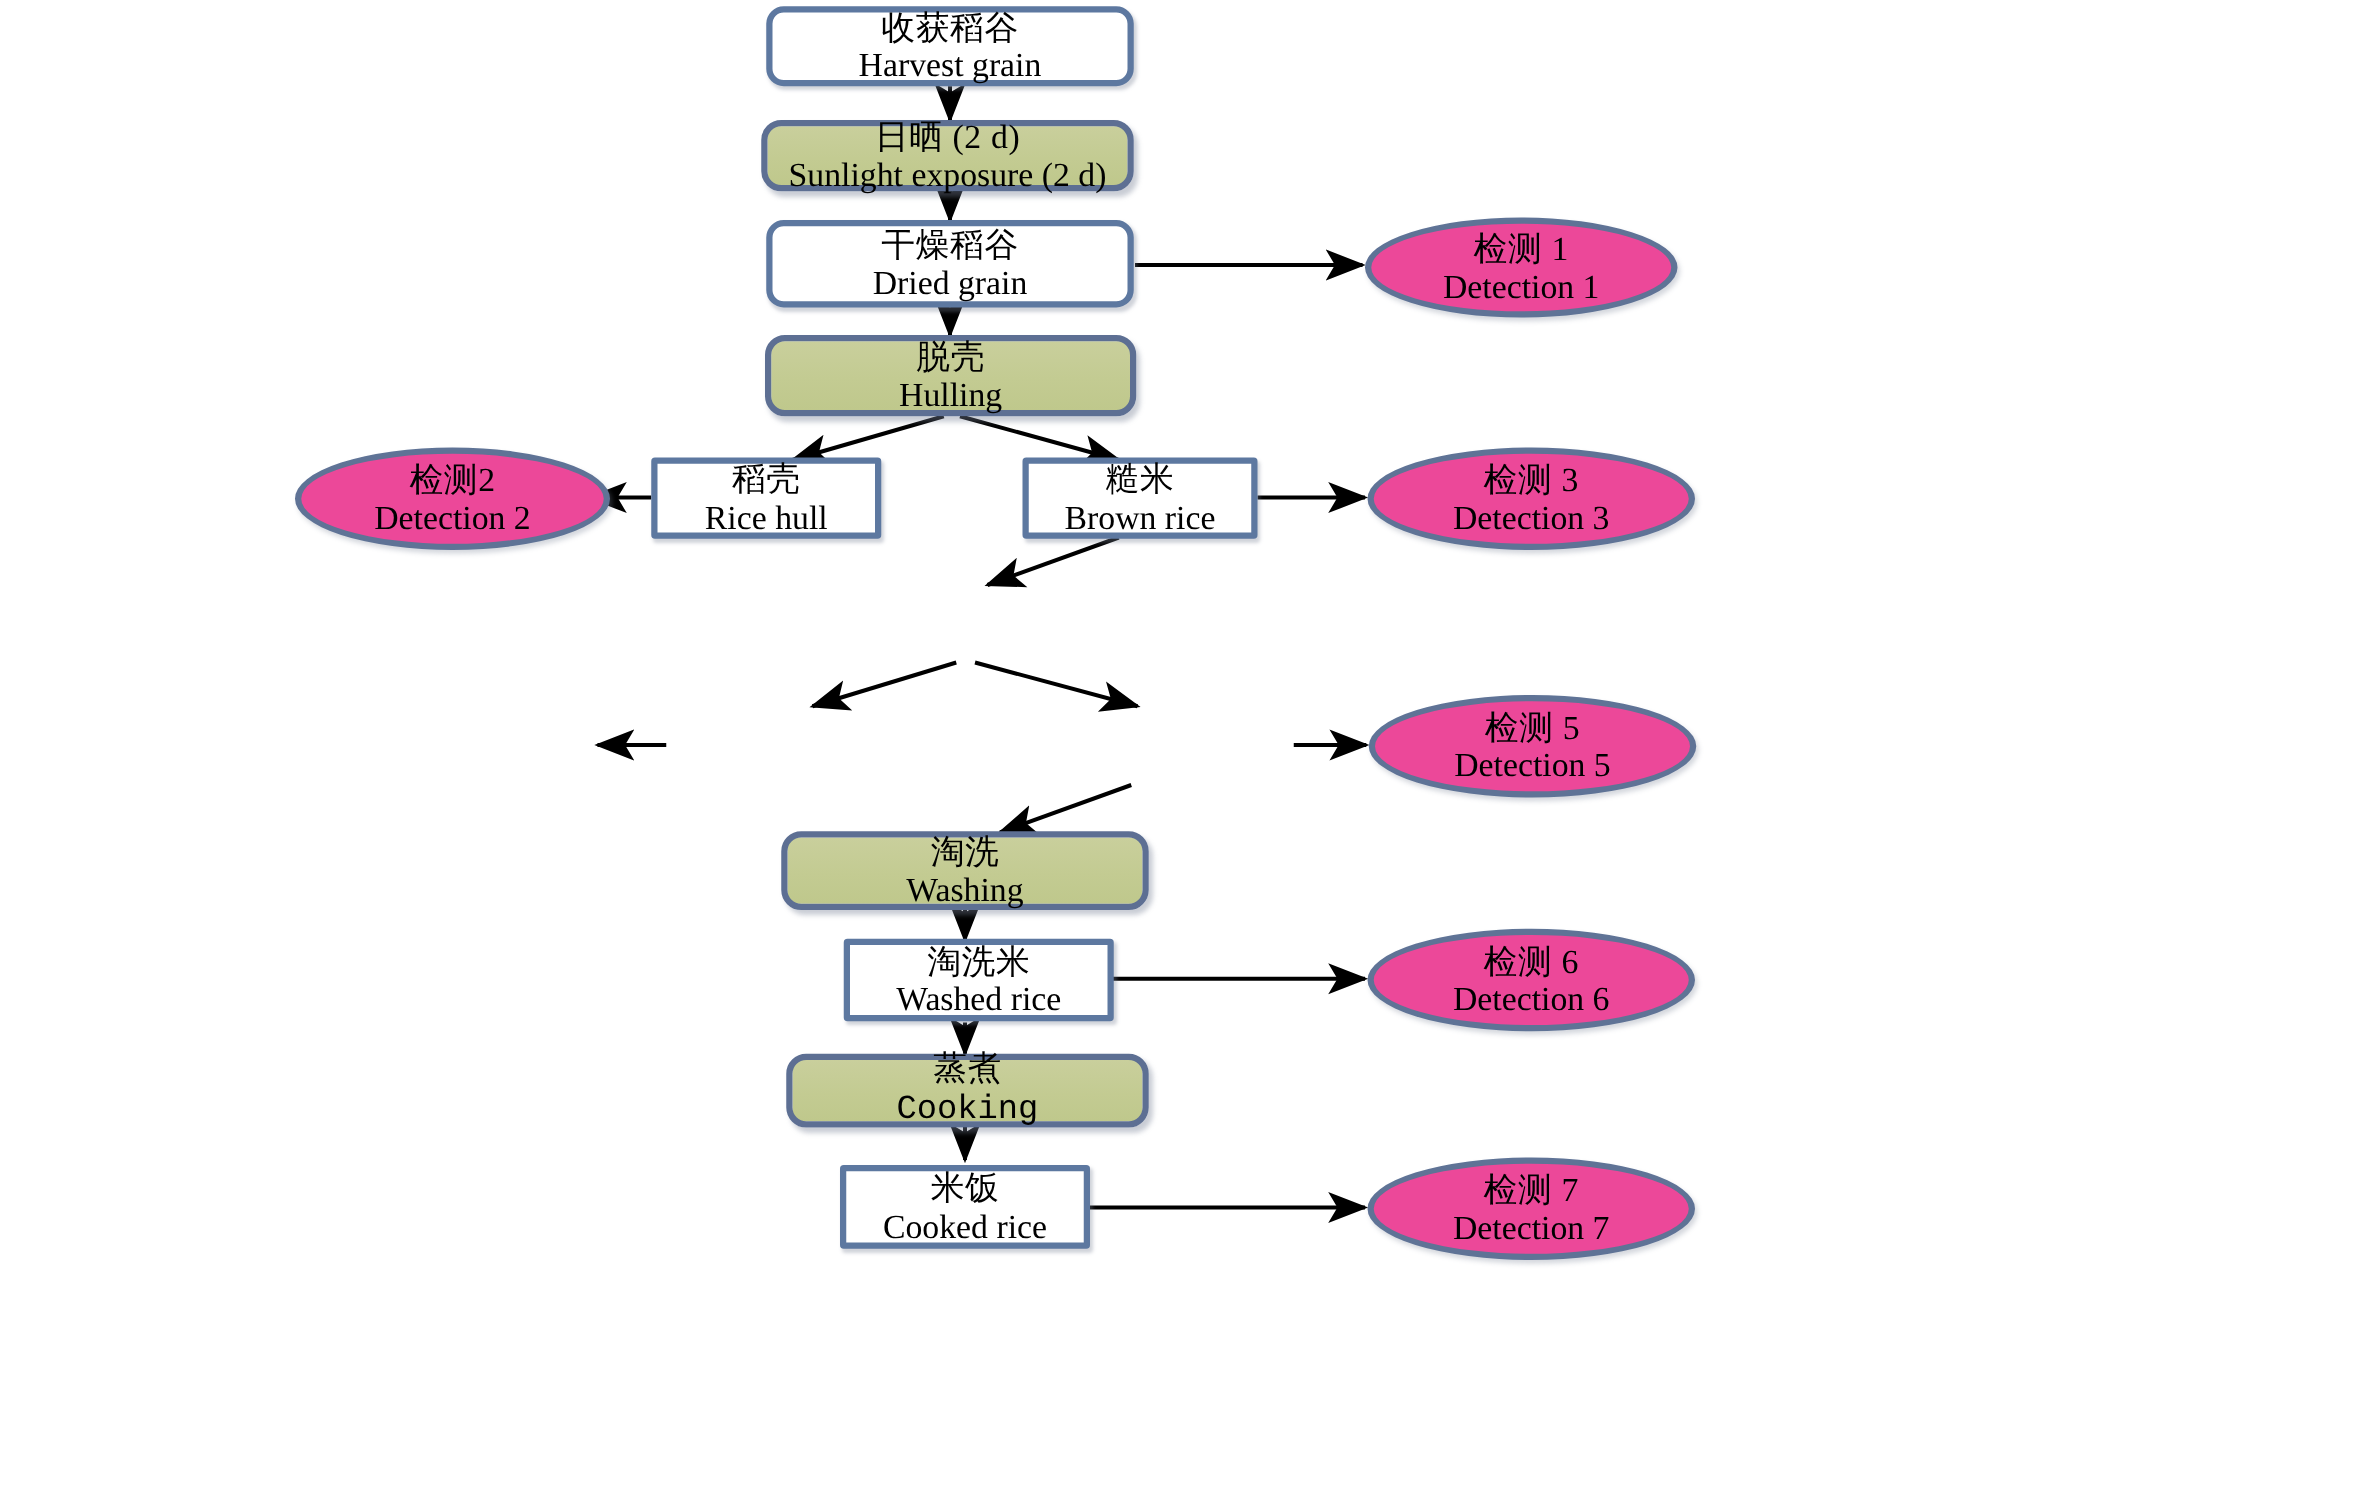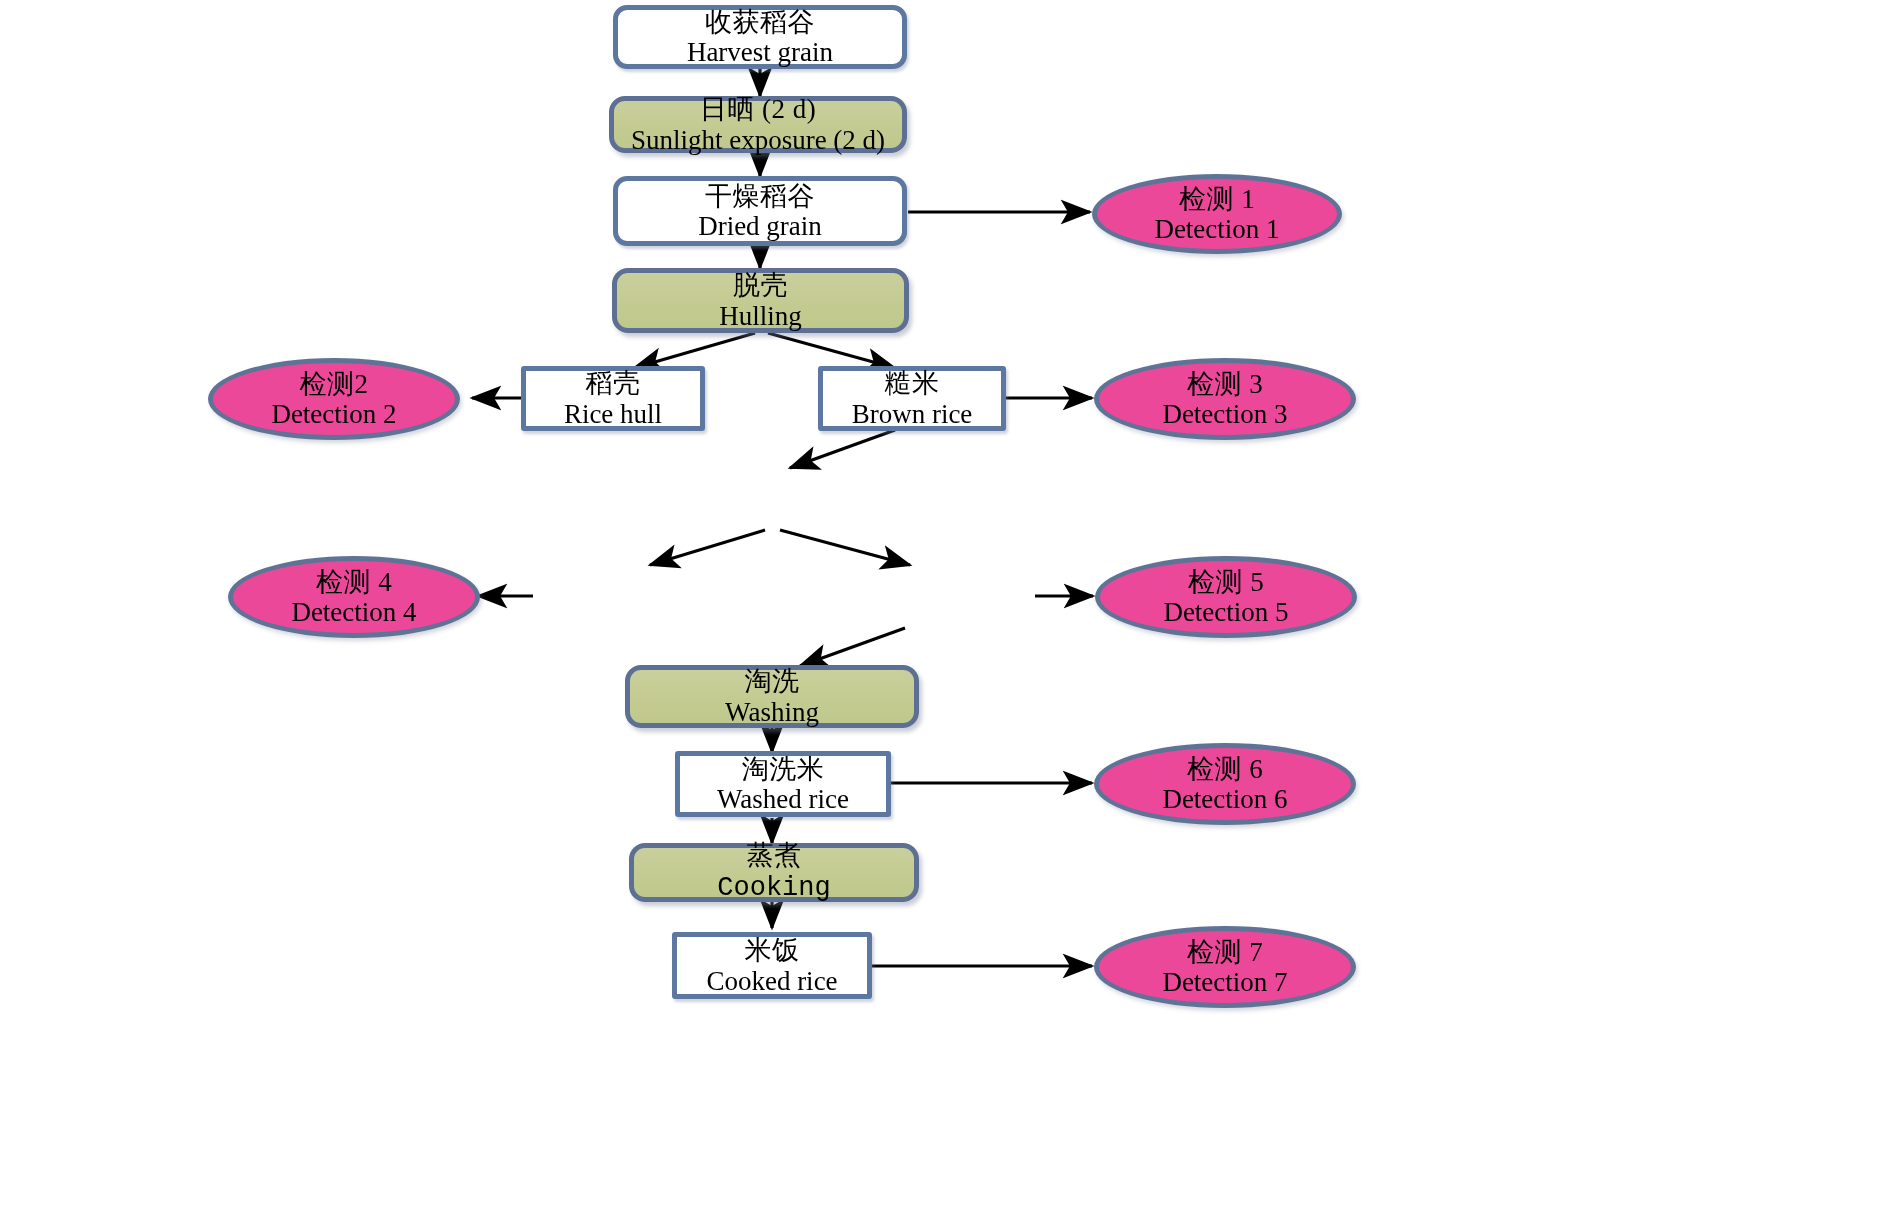--- a/index.html
+++ b/index.html
@@ -136,34 +136,30 @@
   <div class="node box" style="left:672px;top:932px;width:200px;height:67px;">
     <span class="cn">米饭</span>
     <span class="en">Cooked rice</span>
   </div>
 
   <div class="node ell" style="left:1092px;top:174px;width:250px;height:80px;">
     <span class="cn">检测 1</span>
     <span class="en">Detection 1</span>
   </div>
 
-  <div class="node ell" style="left:208px;top:358px;width:252px;height:82px;">
+  <div class="node ell" style="left:236px;top:358px;width:252px;height:82px;">
     <span class="cn">检测2</span>
     <span class="en">Detection 2</span>
   </div>
 
   <div class="node ell" style="left:1094px;top:358px;width:262px;height:82px;">
     <span class="cn">检测 3</span>
     <span class="en">Detection 3</span>
   </div>
 
-  <div class="node ell" style="left:228px;top:556px;width:252px;height:82px;">
-    <span class="cn">检测 4</span>
-    <span class="en">Detection 4</span>
-  </div>
 
   <div class="node ell" style="left:1095px;top:556px;width:262px;height:82px;text-align:right;">
     <span class="cn">检测 5</span>
     <span class="en">Detection 5</span>
   </div>
 
   <div class="node ell" style="left:1094px;top:743px;width:262px;height:82px;">
     <span class="cn">检测 6</span>
     <span class="en">Detection 6</span>
   </div>

